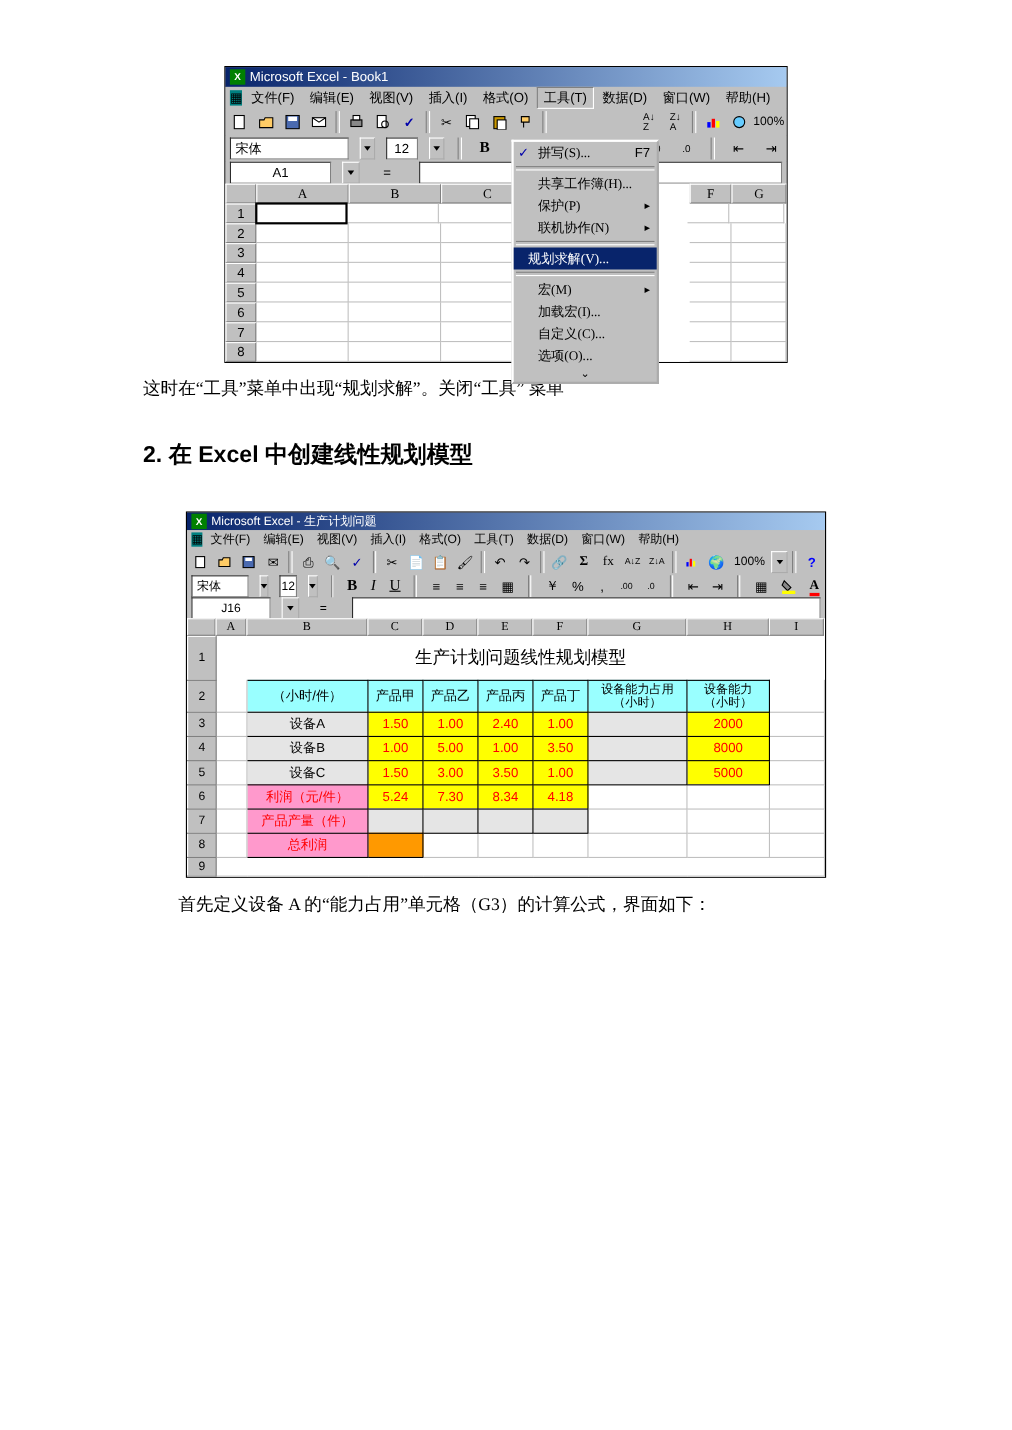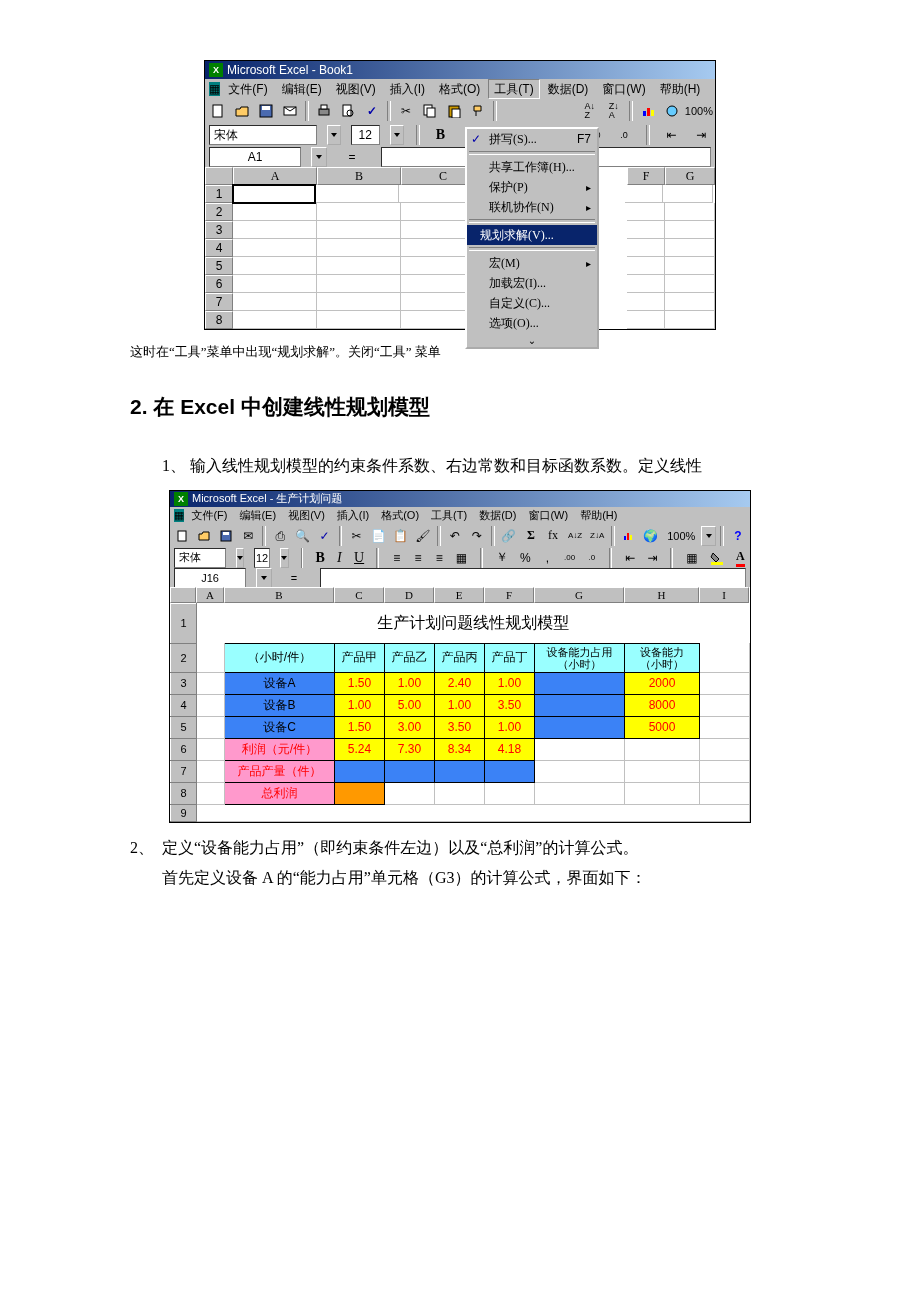--- a/index.html
+++ b/index.html
@@ -263,21 +263,21 @@
   }
   .dropdown .dchev {
     height: 14px;
     display: flex;
     align-items: center;
     justify-content: center;
     font-size: 10px;
   }
   
   .para {
-    font-size: 13px;
+    font-size: 16px;
     line-height: 1.8;
     margin: 10px 80px 30px 80px;
     text-align: justify;
   }
   .para.noindent { text-indent: 0; }
   h2.section {
     font-family: "SimHei", "Microsoft YaHei", sans-serif;
     font-weight: bold;
     font-size: 21px;
     margin: 8px 80px 30px 80px;
@@ -366,21 +366,21 @@
     border-left-color: #fff !important;
     font-family: Arial;
     font-size: 11px;
   }
   .ss2 .titlecell {
     font-size: 16px;
     font-family: "SimSun";
     height: 40px !important;
     border: none !important;
   }
-  .green { background: #3b82f6; }
+  .green { background: #e5e5e5; }
   .cyan  { background: #99ffff; }
   .yellow{ background: #ffff00; }
   .pink  { background: #ff99cc; }
   .orange{ background: #ff9900; }
   .red   { color: #ff0000; }
   .colA { width: 28px; }
   .colB { width: 110px; }
   .colCD { width: 50px; }
   .colG { width: 90px; }
   .colH { width: 75px; }
@@ -611,21 +611,20 @@
           <div class="dchev">⌄</div>
         </div>
       </div>
     </div>
   </div>
 
   <p class="para noindent">这时在“工具”菜单中出现“规划求解”。关闭“工具” 菜单</p>
 
   <h2 class="section">2.  在 Excel 中创建线性规划模型</h2>
 
-  <p class="step">1、 输入线性规划模型的约束条件系数、右边常数和目标函数系数。定义线性</p>
 
   <div class="screenshot-container">
     <div class="ss2">
       <div class="titlebar">
         <span class="xicon">X</span>
         <span>Microsoft Excel - 生产计划问题</span>
       </div>
       <div class="menubar">
         <span class="xicon" style="background:#008080">▦</span>
         <span class="mi">文件(F)</span>
@@ -836,18 +835,15 @@
           <tr style="height:10px">
             <td class="rowh" style="height:10px">9</td>
             <td class="noborder" colspan="9" style="height:10px"></td>
           </tr>
         </tbody>
           </table>
       </div>
     </div>
   </div>
 
-  <p class="step2">
-    <span class="num">2、</span><span>定义“设备能力占用”（即约束条件左边）以及“总利润”的计算公式。</span>
-  </p>
   <p class="step2-cont">首先定义设备 A 的“能力占用”单元格（G3）的计算公式，界面如下：</p>
 
 </div>
 
 </body></html>

